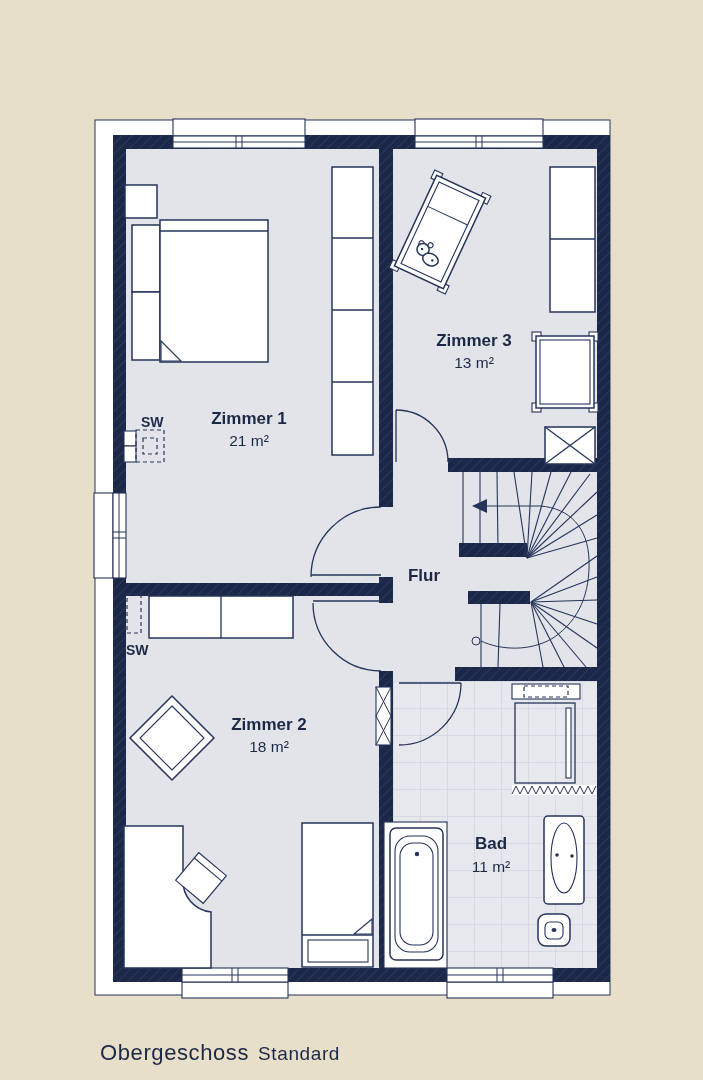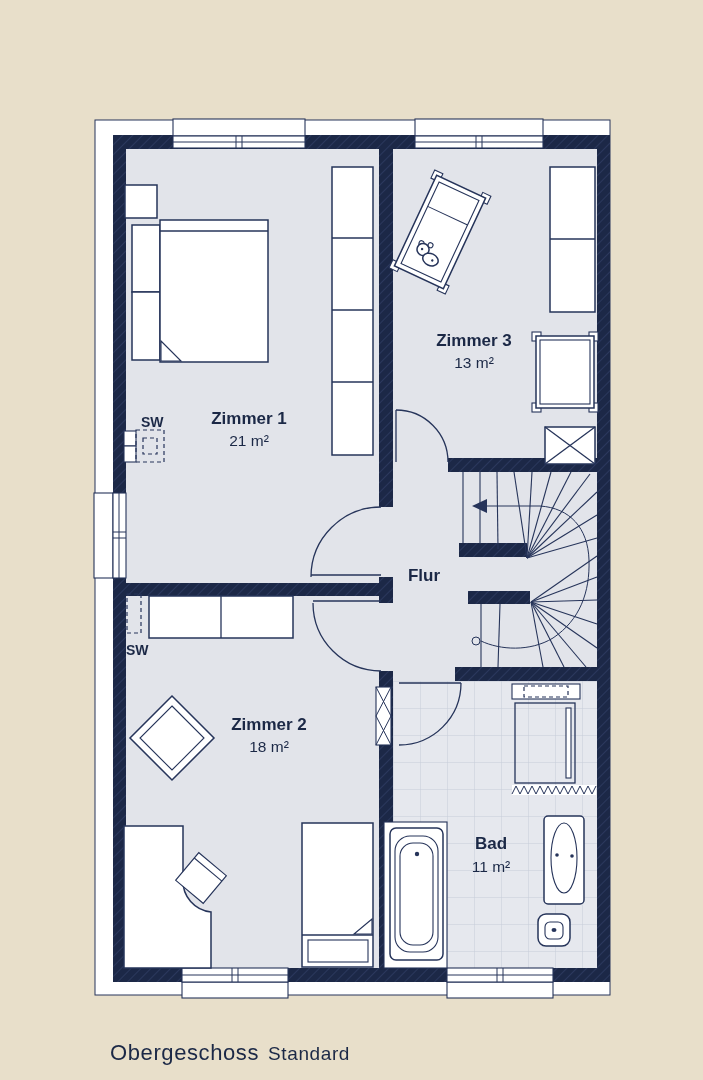--- a/index.html
+++ b/index.html
@@ -4,21 +4,21 @@
 <style>
   :root{
     --bg:#e8dfca; --wall:#1c2847; --wallhatch:#2e3c63; --floor:#e2e4ea;
     --tile:#e6e8ee; --tileline:#c7ccd9; --line:#26345a; --text:#1b2846; --white:#ffffff;
   }
   *{box-sizing:border-box}
   body{margin:0;width:703px;height:1080px;background:var(--bg);
        font-family:"Liberation Sans",sans-serif;overflow:hidden}
   .stage{position:relative;width:703px;height:1080px}
   .stage svg{position:absolute;left:0;top:0}
-  .caption{position:absolute;left:110px;top:1040px;color:var(--text);
+  .caption{position:absolute;left:100px;top:1040px;color:var(--text);
            letter-spacing:.6px;white-space:nowrap}
   .caption .t1{font-size:22px;font-weight:500}
   .caption .t2{font-size:19px;font-weight:500;margin-left:9px}
   
   .sheet{fill:var(--white);stroke:var(--line);stroke-width:1}
   .floor{fill:var(--floor)}
   .wall{fill:url(#hatch)}
   .furn{fill:var(--white);stroke:var(--line);stroke-width:1.5}
   .furn2{fill:var(--white);stroke:var(--line);stroke-width:1.1}
   .nofill{fill:none;stroke:var(--line);stroke-width:1.3}

